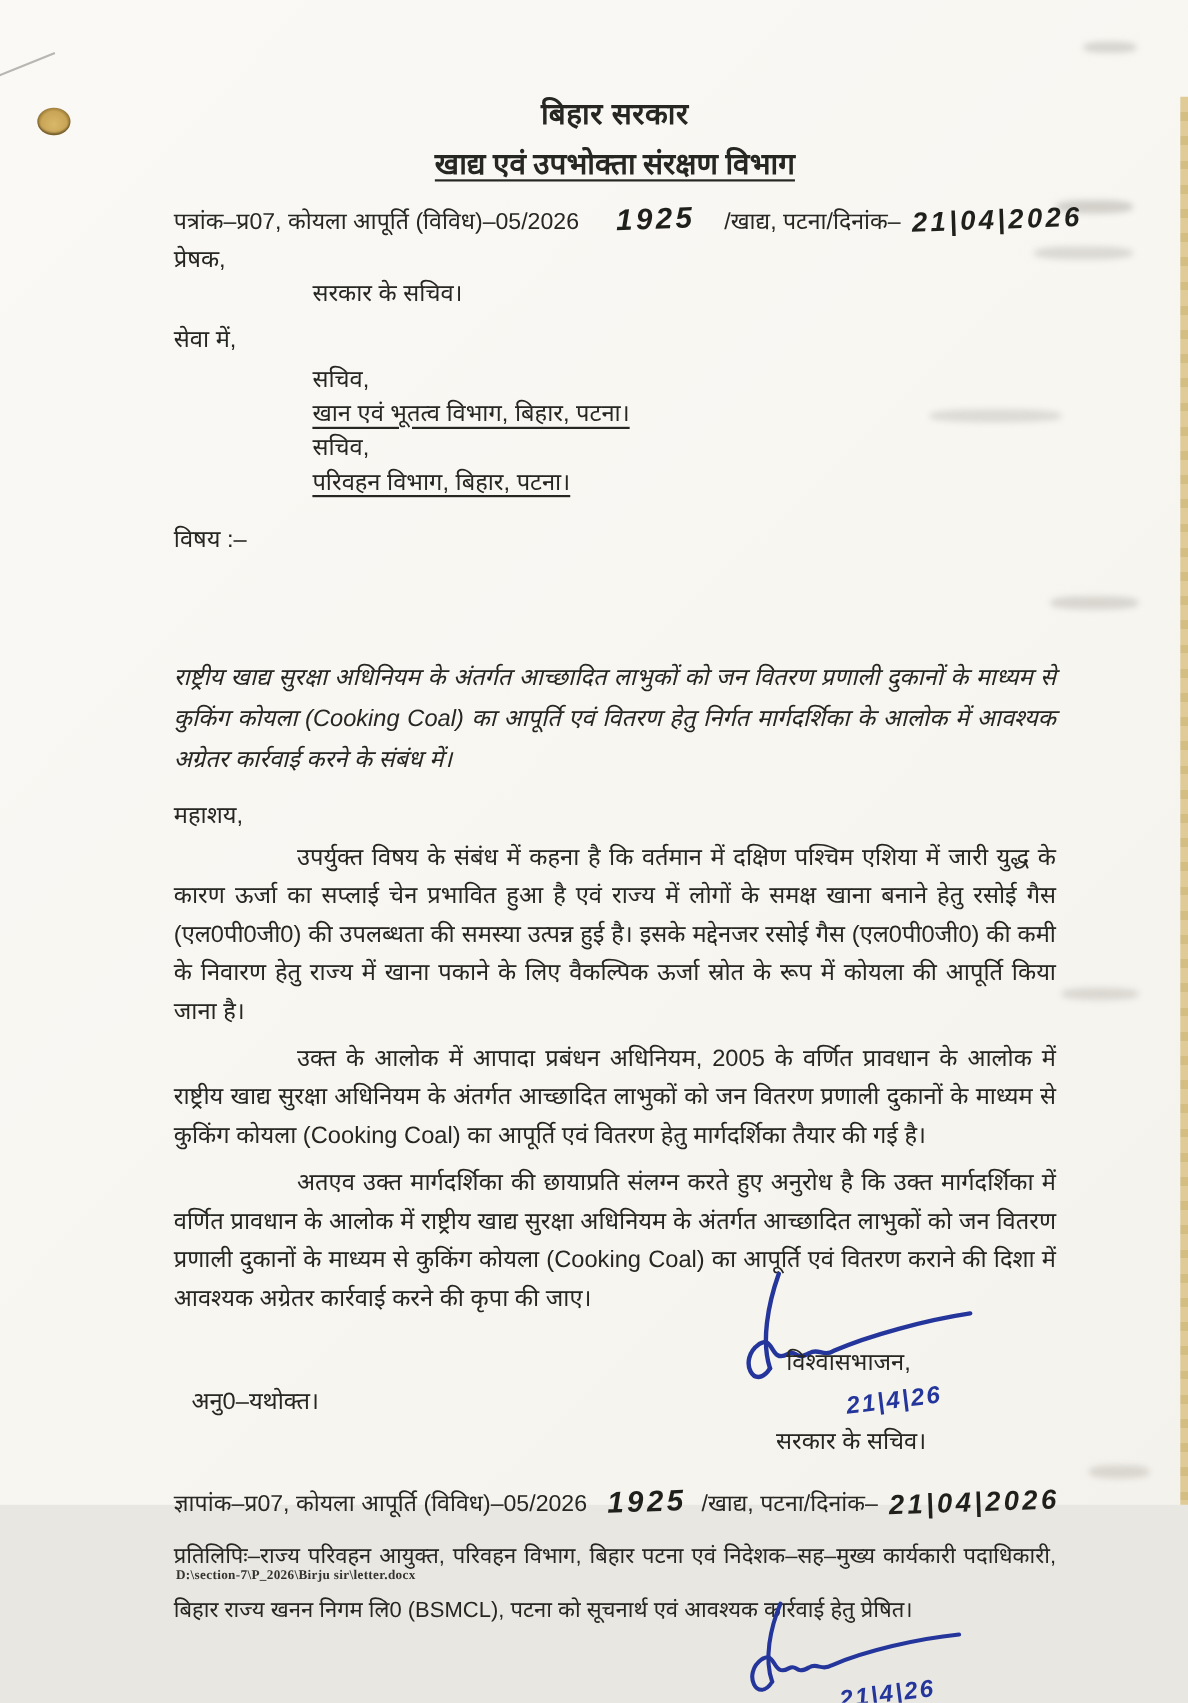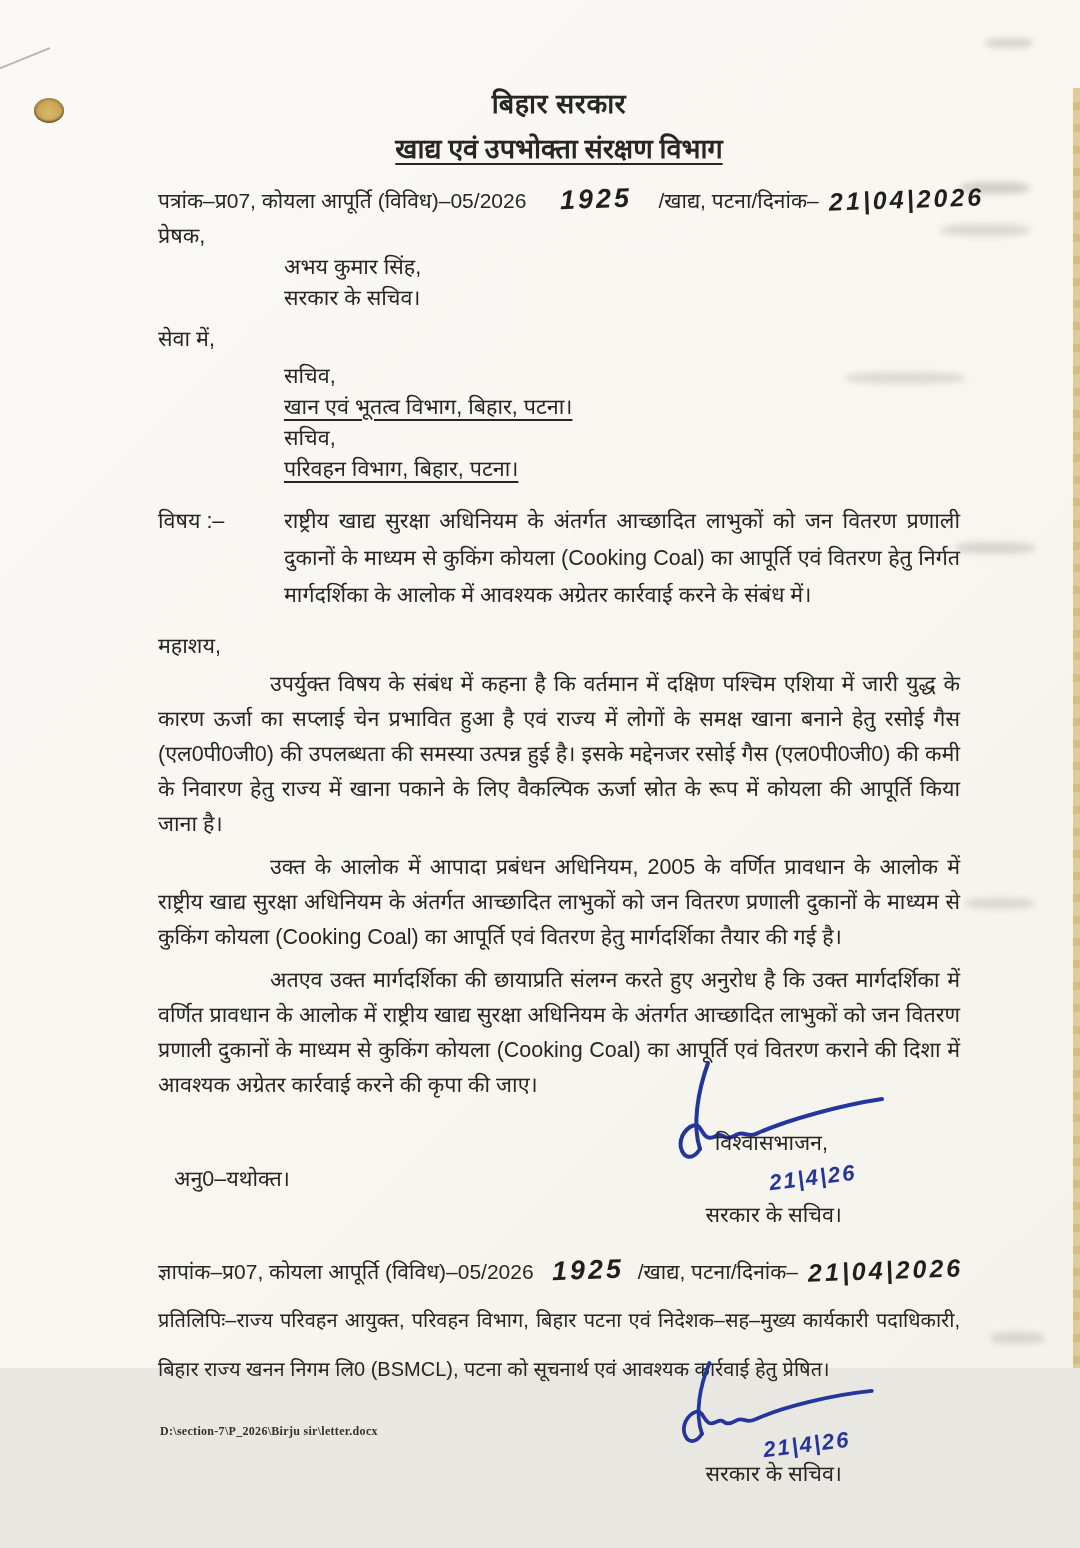--- a/index.html
+++ b/index.html
@@ -49,23 +49,23 @@
   .line { font-size:21.5px; line-height:31px; }
   .ind  { margin-left:126px; }
   .refline { margin-top:18px; font-size:21px; white-space:nowrap; }
   .hw {
     display:inline-block; font-style:italic; font-weight:bold;
     letter-spacing:3px; transform:rotate(-2deg); color:#1f1f1c;
   }
   .hw-num  { font-size:27px; margin:0 26px 0 34px; }
   .hw-date { font-size:25px; margin-left:10px; }
   .hw-blue { color:#24359b; font-size:22px; letter-spacing:2px; transform:rotate(-7deg); }
-  .subject { display:flex; margin-top:18px; }
+  .subject { display:flex; margin-top:18px;flex-direction:column; }
   .subject .lbl { flex:0 0 126px; font-size:21.5px; line-height:37px; }
-  .subject .txt { font-size:21.5px; line-height:37px; text-align:justify; font-weight:500; }
+  .subject .txt { font-size:21.5px; line-height:37px; text-align:justify; font-weight:500;font-style:italic; }
   .salut { margin-top:16px; font-size:21.5px; }
   .para {
     margin-top:8px; font-size:21.5px; line-height:35px;
     text-align:justify; text-indent:112px;
   }
   
   .close-block { position:relative; height:146px; }
   .valediction { position:absolute; right:132px; top:24px; font-size:21.5px;text-align:center; }
   .enclosure   { position:absolute; left:0; top:60px; font-size:21.5px;margin-left:16px; }
   .secretary1  { position:absolute; right:118px; top:96px; font-size:21.5px; }
@@ -101,21 +101,20 @@
   <div class="smudge sm7"></div>
 
   <div class="h1 c">बिहार सरकार</div>
   <div class="h2 c"><span class="u">खाद्य एवं उपभोक्ता संरक्षण विभाग</span></div>
 
   <div class="refline">
     <span>पत्रांक–प्र07, कोयला आपूर्ति (विविध)–05/2026</span><span class="hw hw-num">1925</span><span>/खाद्य, पटना/दिनांक–</span><span class="hw hw-date">21|04|2026</span>
   </div>
 
   <div class="line" style="margin-top:6px">प्रेषक,</div>
-  <div class="line ind">अभय कुमार सिंह,</div>
   <div class="line ind">सरकार के सचिव।</div>
 
   <div class="line" style="margin-top:10px">सेवा में,</div>
   <div class="line ind" style="margin-top:6px">सचिव,</div>
   <div class="line ind u">खान एवं भूतत्व विभाग, बिहार, पटना।</div>
   <div class="line ind">सचिव,</div>
   <div class="line ind u">परिवहन विभाग, बिहार, पटना।</div>
 
   <div class="subject">
     <div class="lbl">विषय :–</div>

